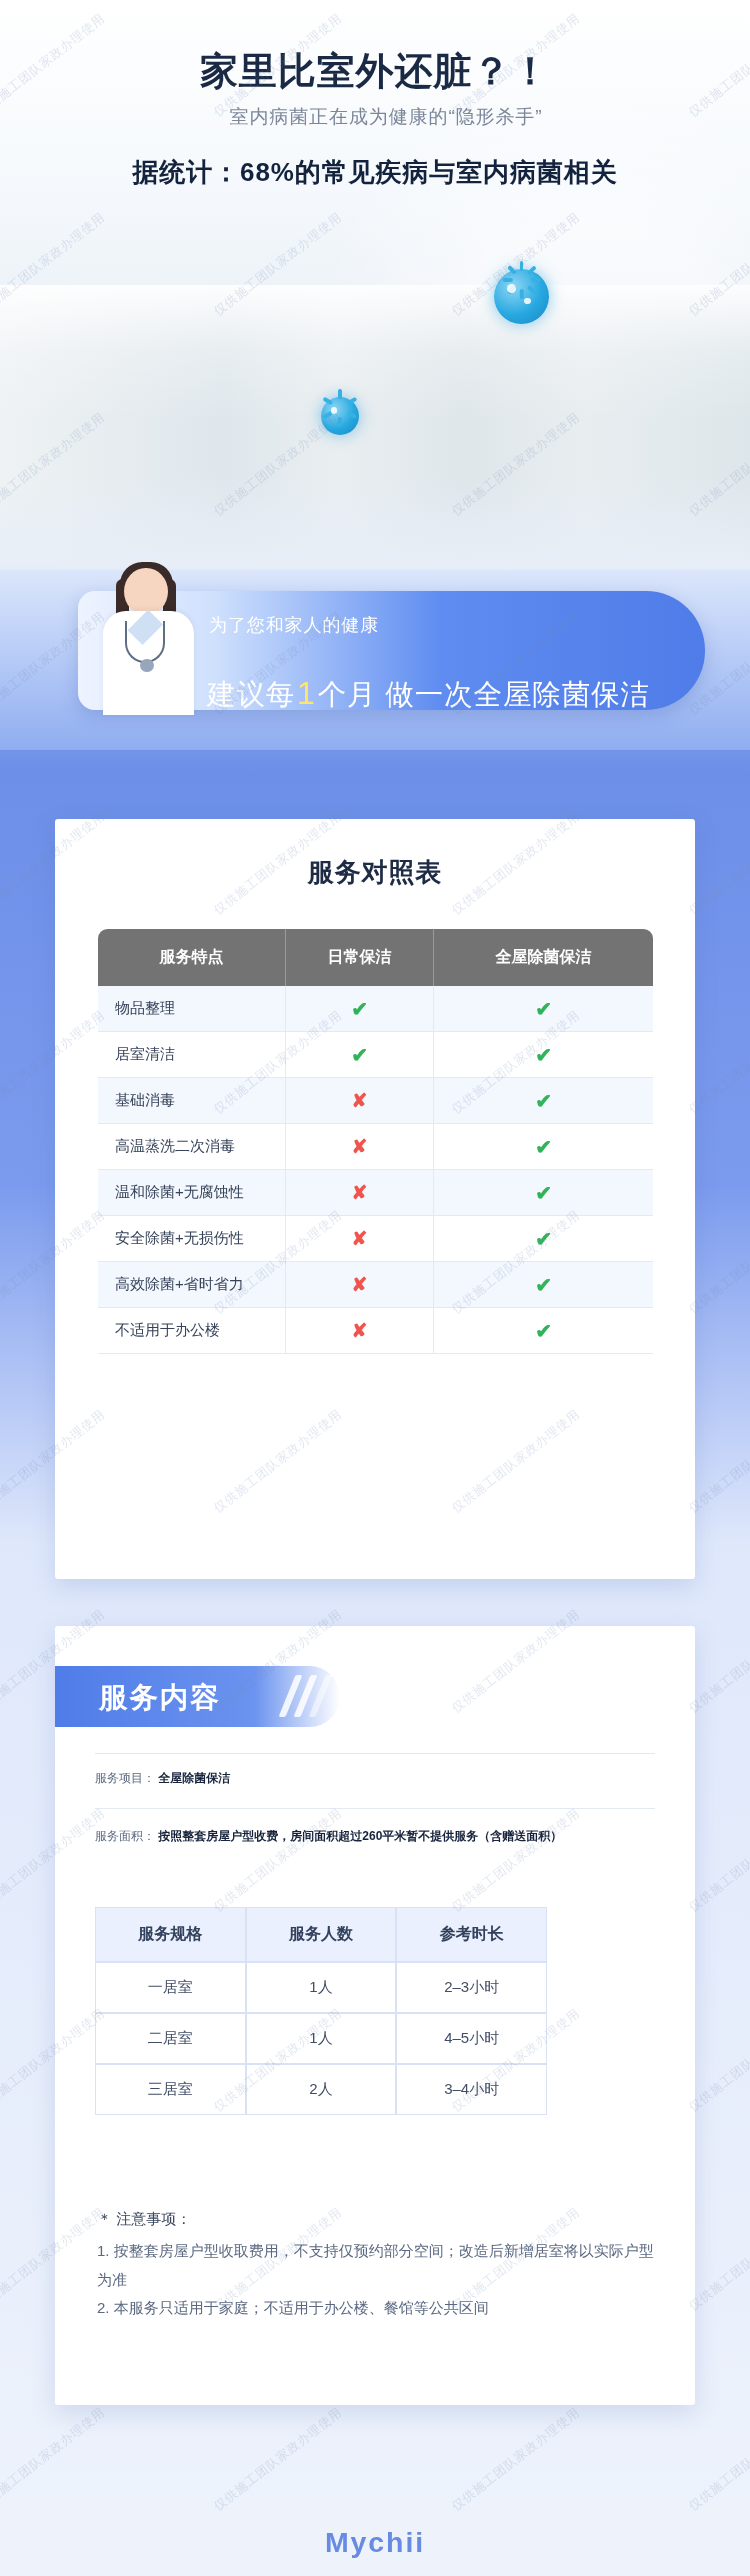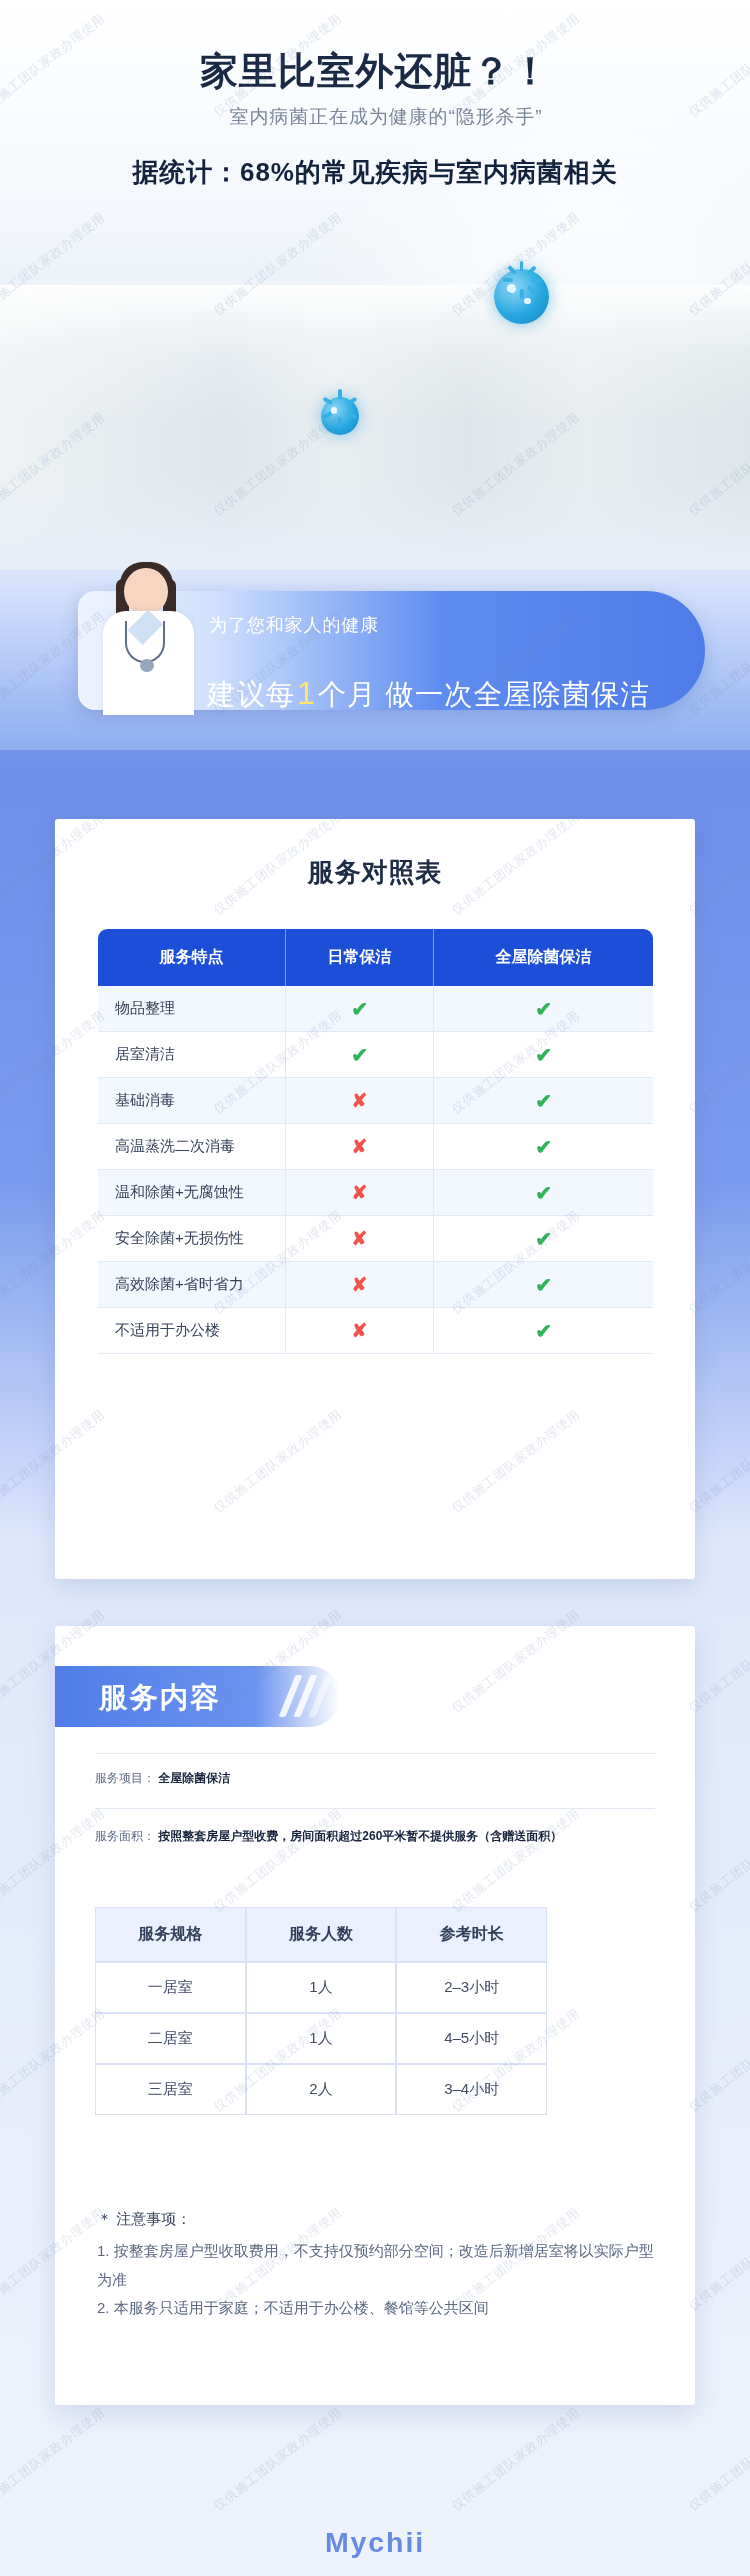--- a/index.html
+++ b/index.html
@@ -99,21 +99,21 @@
   }
   .card-title {
     text-align:center; font-size:26px; font-weight:bold; color:#1d2b45; letter-spacing:0.9px;
   }
 
   
   #compare-card { left:55px; top:819px; width:640px; height:760px; }
   .cmp-title { margin-top:36px; }
   .cmp-table { position:absolute; left:43px; top:110px; width:555px; border-collapse:separate; border-spacing:0; }
   .cmp-table th {
-    background:#1d4ed8; color:#fff; font-size:16px; font-weight:bold;
+    background:#737373; color:#fff; font-size:16px; font-weight:bold;
     height:57px; border-right:0.9px solid #7d9aea;
   }
   .cmp-table th:first-child{ border-radius:9.5px 0 0 0; width:188px;}
   .cmp-table th:last-child{ border-right:none; border-radius:0 9.5px 0 0;}
   .cmp-table td {
     height:46px; font-size:15px; color:#3e4a63; text-align:center;
     border-bottom:0.9px solid #e3e9f6; border-right:0.9px solid #e3e9f6;
   }
   .cmp-table td:first-child{ text-align:left; padding-left:17px; color:#374359; }
   .cmp-table td:last-child{ border-right:none; }

